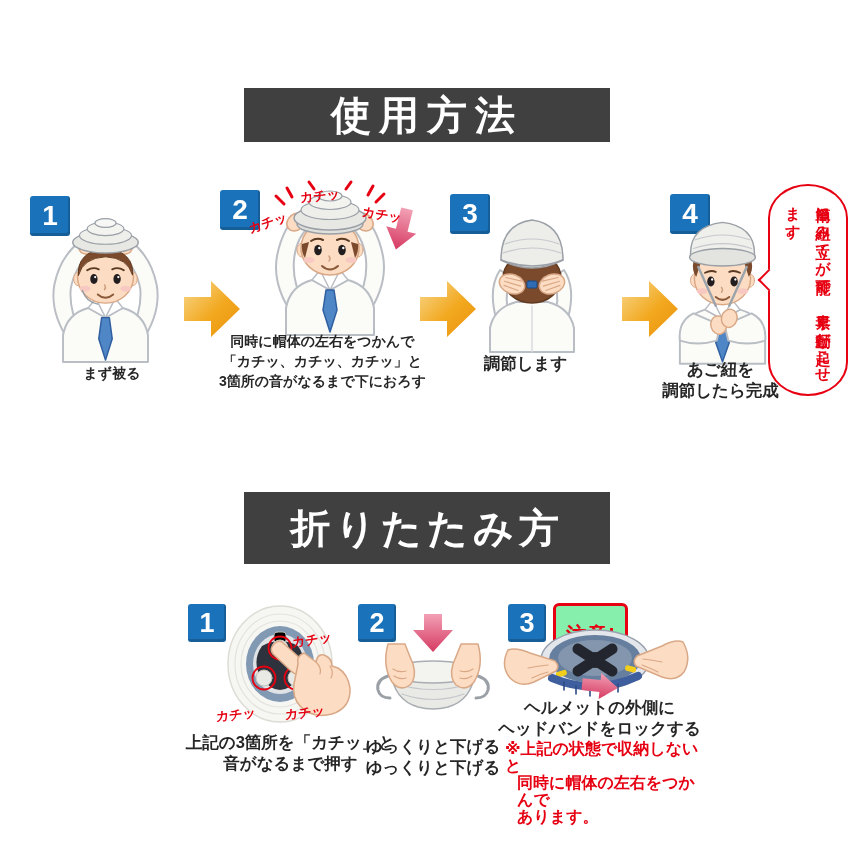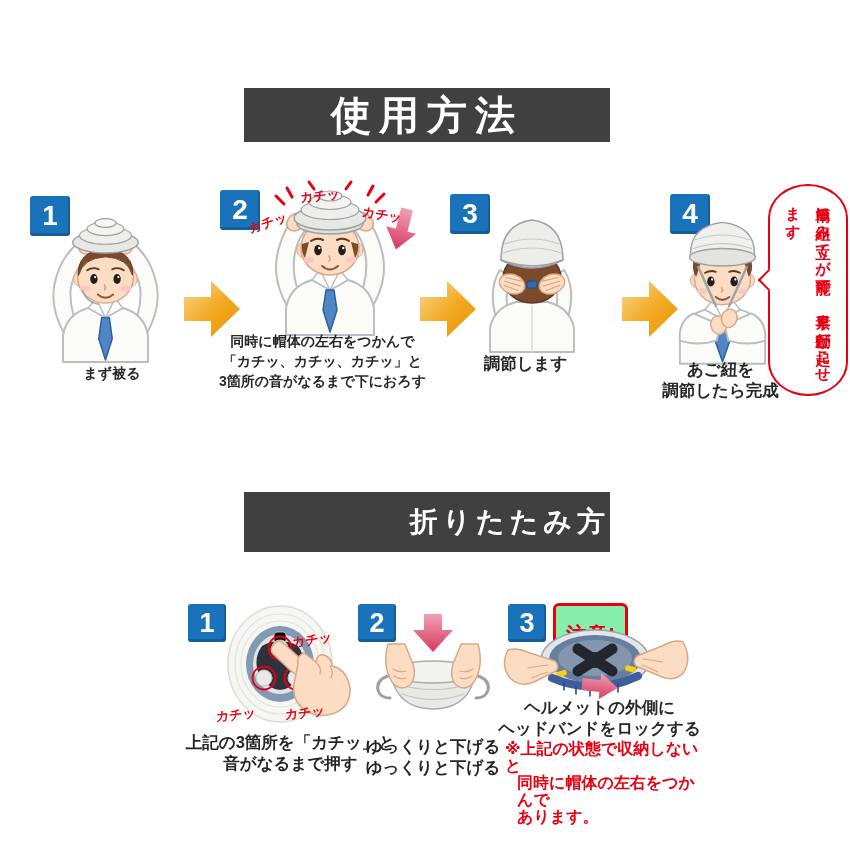--- a/index.html
+++ b/index.html
@@ -1,21 +1,21 @@
 <!DOCTYPE html>
 <html><head>
 <meta charset="utf-8">
 <style>
   html,body{margin:0;padding:0;background:#fff;}
   .page{position:relative;width:850px;height:850px;background:#ffffff;overflow:hidden;
         font-family:"Liberation Sans","DejaVu Sans",sans-serif;}
   .banner{position:absolute;background:#404040;color:#fff;display:flex;align-items:center;
           justify-content:center;font-weight:bold;}
   .banner1{left:244px;top:88px;width:366px;height:54px;font-size:40px;letter-spacing:8px;}
-  .banner2{left:244px;top:492px;width:366px;height:60px;font-size:28px;letter-spacing:5px;justify-content:flex-end;}
+  .banner2{left:244px;top:492px;width:366px;height:72px;font-size:40px;letter-spacing:5px;}
   .badge{position:absolute;background:#1a73ba;color:#fff;font-weight:bold;display:flex;
          align-items:center;justify-content:center;border-radius:3px;
          box-shadow:inset -2px -3px 0 rgba(0,0,0,.18);}
   .badge40{width:40px;height:40px;font-size:28px;}
   .badge38{width:38px;height:38px;font-size:27px;}
   .caption{position:absolute;color:#262626;font-weight:bold;text-align:center;}
   .cap18{font-size:14px;line-height:23px;}
   .cap16{font-size:16.5px;line-height:21px;}
   .cap15{font-size:14px;line-height:20px;}
   .kachi{position:absolute;color:#e60012;font-weight:bold;font-size:13px;white-space:nowrap;}

